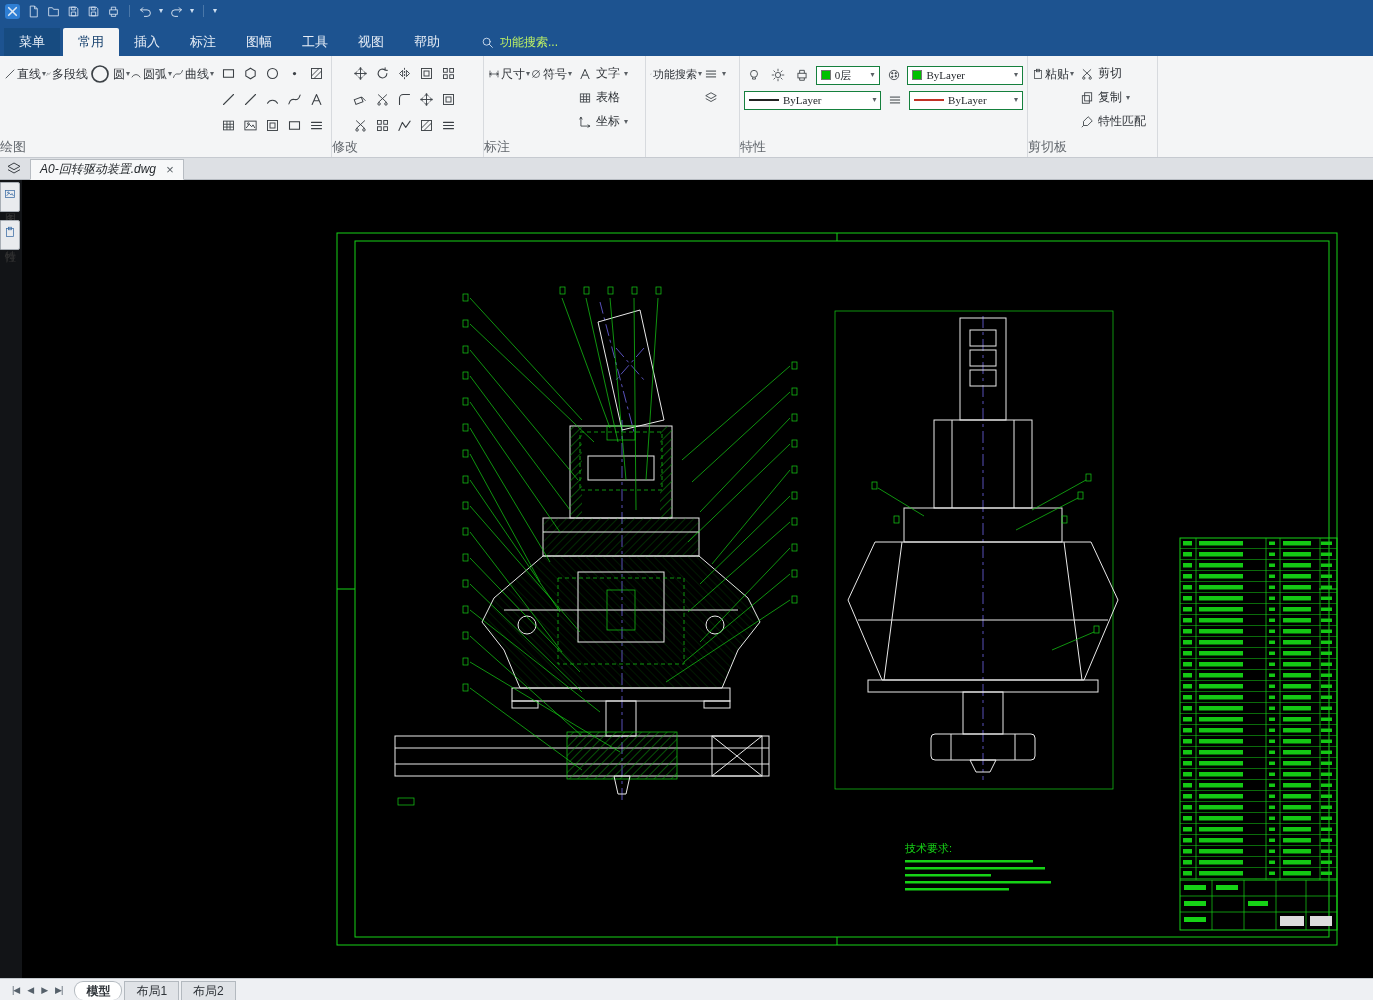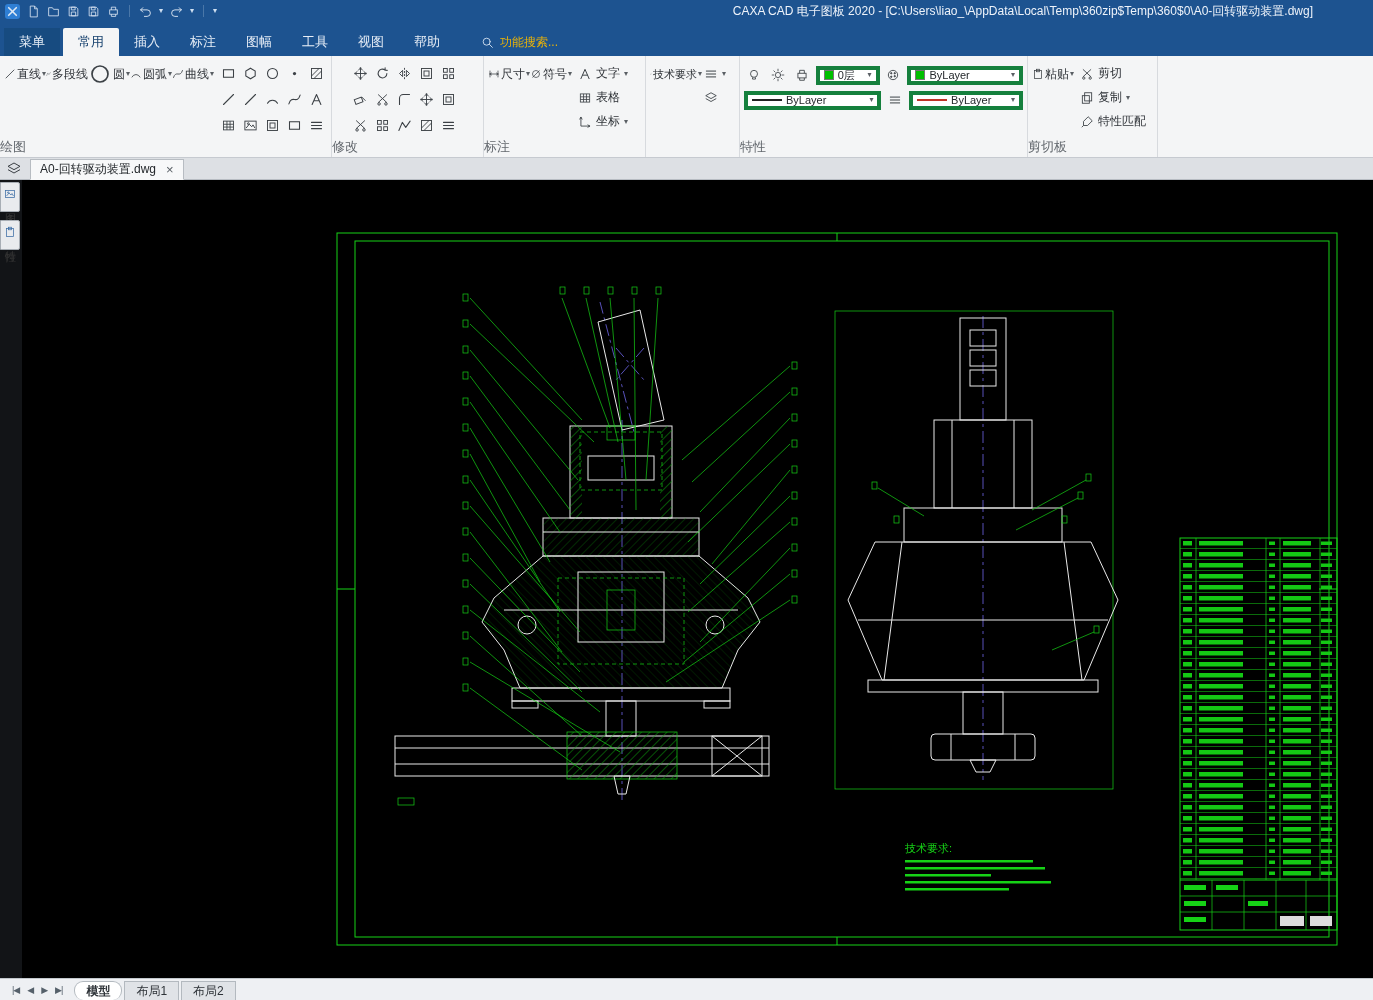--- a/index.html
+++ b/index.html
@@ -16,49 +16,49 @@
 .logo svg{width:9px;height:9px;color:#fff;}
 .qsep{width:1px;height:12px;background:#4a77a8;margin:0 2px;}
 .caret{font-size:8px;color:#5a5f64;line-height:8px;}
 .qat .caret{color:#cfe0f2;}
 .win-title{position:absolute;right:60px;top:0;height:22px;line-height:22px;font-size:12px;color:#eef3fa;white-space:nowrap;}
 
 .tabrow{position:absolute;top:22px;left:0;width:100%;height:34px;background:#1d5390;display:flex;align-items:flex-end;padding-left:4px;}
 .rtab{height:28px;line-height:28px;padding:0 15px;font-size:13px;color:#e6edf6;}
 .rtab.menu{background:#174b80;margin-right:3px;}
 .rtab.active{background:#f4f5f6;color:#17426f;border-radius:2px 2px 0 0;}
-.searchwrap{display:flex;align-items:center;gap:6px;margin-left:26px;height:28px;color:#eab308;font-size:12px;}
+.searchwrap{display:flex;align-items:center;gap:6px;margin-left:26px;height:28px;color:#bef264;font-size:12px;}
 .searchwrap svg.ic{width:13px;height:13px;color:#c7d8eb;}
 
 .ribbon{position:absolute;top:56px;left:0;width:100%;height:102px;background:#f4f5f6;border-bottom:1px solid #c6cad0;display:flex;align-items:stretch;}
 .rgroup{position:relative;border-right:1px solid #d7dade;padding:3px 4px 16px 4px;flex:0 0 auto;}
 .glabel{position:absolute;bottom:1px;left:0;right:0;font-size:13px;color:#62676d;}
 .grow{display:flex;align-items:flex-start;height:100%;}
 .bigbtn{display:flex;flex-direction:row;align-items:center;width:42px;padding-top:3px;gap:1px;font-size:12px;color:#2f3338;}
 .bigbtn svg.ic{width:24px;height:24px;}
 .blab{line-height:13px;text-align:center;white-space:nowrap;}
 .minigrid{display:grid;grid-template-columns:repeat(5,21px);grid-auto-rows:25px;gap:1px;padding:2px 0 0 4px;}
 .mini{display:flex;align-items:center;justify-content:center;}
 .mini svg.ic{width:15px;height:15px;}
 .stack{display:flex;flex-direction:column;gap:3px;padding:4px 0 0 6px;text-align:right;}
 .srow{display:flex;align-items:center;gap:4px;height:21px;font-size:12px;color:#2f3338;white-space:nowrap;}
 .srow svg.ic{width:14px;height:14px;}
 .proprows{display:flex;flex-direction:column;gap:5px;padding-top:6px;}
 .prow{display:flex;align-items:center;gap:4px;}
 .iconbtn{width:20px;height:20px;display:flex;align-items:center;justify-content:center;}
 .iconbtn svg.ic{width:14px;height:14px;}
-.combo{display:flex;align-items:center;gap:4px;height:19px;background:#fff;border:4px solid #15803d;padding:0 4px;font-size:11px;color:#24282c;}
+.combo{display:flex;align-items:center;gap:4px;height:19px;background:#fff;border:1px solid #15803d;padding:0 4px;font-size:11px;color:#24282c;font-family:Liberation Serif, serif;}
 .combo .caret{margin-left:auto;}
 .sw{width:10px;height:10px;border:1px solid #777;background:#00c000;flex:0 0 auto;}
 .lprev{height:0;border-top:2px solid #222;flex:0 0 30px;}
 .lprev.red{border-color:#c23226;}
 
 .doctabs{position:absolute;top:158px;left:0;width:100%;height:22px;background:#dde0e4;border-bottom:1px solid #b7bcc2;display:flex;align-items:flex-end;padding-left:4px;}
 .dbicon{width:16px;height:16px;margin:0 8px 2px 2px;color:#5b6e85;}
-.dtab{display:flex;align-items:center;gap:10px;background:#f7f8f9;border:1px solid #b7bcc2;border-bottom:1px solid #f7f8f9;height:21px;margin-bottom:-1px;padding:0 9px;font-size:12px;color:#23272b;}
+.dtab{display:flex;align-items:center;gap:10px;background:#f7f8f9;border:1px solid #b7bcc2;border-bottom:1px solid #f7f8f9;height:21px;margin-bottom:-1px;padding:0 9px;font-size:12px;color:#23272b;font-style:italic;}
 .dtab .close{font-size:13px;color:#596066;line-height:1;}
 
 .canvas{position:absolute;left:22px;top:180px;width:1351px;height:906px;background:#000;}
 .sidestrip{position:absolute;left:0;top:180px;width:22px;height:798px;background:#121417;display:flex;flex-direction:column;align-items:flex-start;padding-top:2px;gap:8px;}
 .vtab{width:20px;background:#e9ebee;border:1px solid #a8aeb5;border-radius:0 2px 2px 0;padding:5px 0;display:flex;flex-direction:column;align-items:center;gap:4px;}
 .vtab svg.ic{width:12px;height:12px;color:#3c6ea5;}
 .vlabel{writing-mode:vertical-rl;font-size:11px;color:#333;letter-spacing:1px;}
 
 .statusbar{position:absolute;left:0;top:978px;width:100%;height:22px;background:#eef0f3;border-top:1px solid #c2c7cc;display:flex;align-items:center;padding-left:8px;}
 .navbtn{font-size:9px;color:#55606a;padding:0 4px;letter-spacing:-1px;}
@@ -260,21 +260,20 @@
           <use href="#i-undo"></use>
         </svg>
       <span class="caret">▾</span>
       <svg class="ic">
           <use href="#i-redo"></use>
         </svg>
       <span class="caret">▾</span>
       <span class="qsep"></span>
       <span class="caret">▾</span>
     </div>
-    <div class="win-title">CAXA CAD 电子图板 2020 - [C:\Users\liao_\AppData\Local\Temp\360zip$Temp\360$0\A0-回转驱动装置.dwg]</div>
   </div>
 
   <div class="tabrow">
     <div class="rtab menu">菜单</div>
     <div class="rtab active">常用</div>
     <div class="rtab">插入</div>
     <div class="rtab">标注</div>
     <div class="rtab">图幅</div>
     <div class="rtab">工具</div>
     <div class="rtab">视图</div>
@@ -528,21 +527,21 @@
       </div>
       <div class="glabel">标注</div>
     </div>
 
     <div class="rgroup" style="width:94px">
       <div class="grow">
         <div class="bigbtn" style="width:52px;font-size:11px">
             <svg class="ic c-red">
               <use href="#i-brush"></use>
             </svg>
-            <span class="blab">技术要求</span>
+            <span class="blab">功能搜索</span>
             <span class="caret">▾</span>
           </div>
         <div class="stack" style="padding-left:2px">
           <div class="srow">
               <svg class="ic">
                 <use href="#i-menu3"></use>
               </svg>
               <span class="caret">▾</span>
             </div>
           <div class="srow">

